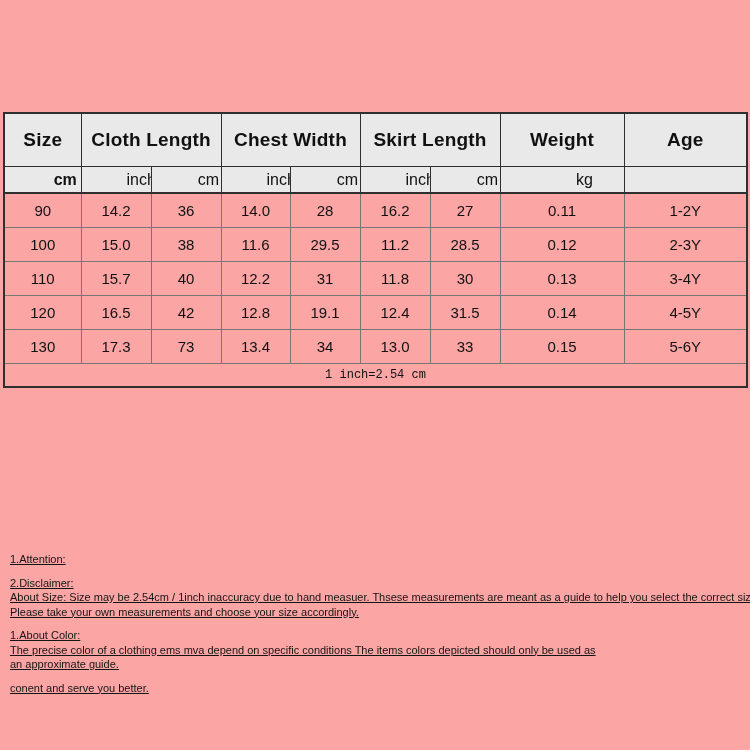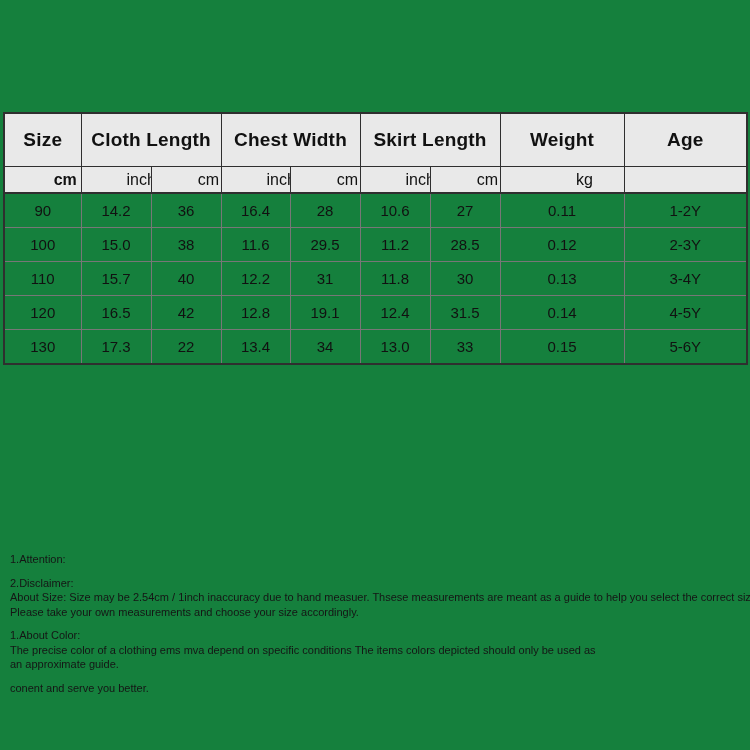--- a/index.html
+++ b/index.html
@@ -1,20 +1,20 @@
 <!DOCTYPE html>
 <html><head>
 <meta charset="utf-8">
 <style>
   html, body { margin: 0; padding: 0; background: #ffffff; }
   .page {
     position: relative;
     width: 750px;
     height: 750px;
-    background: #15803d;
+    background: #fca5a5;
     font-family: "Liberation Sans", sans-serif;
     color: #111111;
     overflow: hidden;
   }
   table.size-chart {
     position: absolute;
     left: 3px;
     top: 112px;
     width: 743px;
     border-collapse: collapse;
@@ -58,20 +58,21 @@
     height: 22px;
     border-color: #2f2f2f;
   }
   .footer {
     position: absolute;
     left: 10px;
     top: 552px;
     width: 740px;
     font-size: 11px;
     color: #151515;
+    text-decoration: underline;
   }
   .fsec { margin: 0 0 9px 0; }
   .fline { line-height: 14.5px; white-space: nowrap; }
 </style>
 </head>
 <body>
 
 <div class="page">
 
   <table class="size-chart">
@@ -103,23 +104,23 @@
       <td>cm</td>
       <td>inch</td>
       <td>cm</td>
       <td>kg</td>
       <td></td>
     </tr>
     <tr class="data">
       <td>90</td>
       <td>14.2</td>
       <td>36</td>
-      <td>16.4</td>
+      <td>14.0</td>
       <td>28</td>
-      <td>10.6</td>
+      <td>16.2</td>
       <td>27</td>
       <td>0.11</td>
       <td>1-2Y</td>
     </tr>
     <tr class="data">
       <td>100</td>
       <td>15.0</td>
       <td>38</td>
       <td>11.6</td>
       <td>29.5</td>
@@ -146,27 +147,30 @@
       <td>12.8</td>
       <td>19.1</td>
       <td>12.4</td>
       <td>31.5</td>
       <td>0.14</td>
       <td>4-5Y</td>
     </tr>
     <tr class="data">
       <td>130</td>
       <td>17.3</td>
-      <td>22</td>
+      <td>73</td>
       <td>13.4</td>
       <td>34</td>
       <td>13.0</td>
       <td>33</td>
       <td>0.15</td>
       <td>5-6Y</td>
+    </tr>
+    <tr class="note">
+      <td colspan="9">1 inch=2.54 cm</td>
     </tr>
   </tbody>
     </table>
 
   <div class="footer">
     <div class="fsec">
       <div class="fline">1.Attention:</div>
     </div>
     <div class="fsec">
       <div class="fline">2.Disclaimer:</div>

